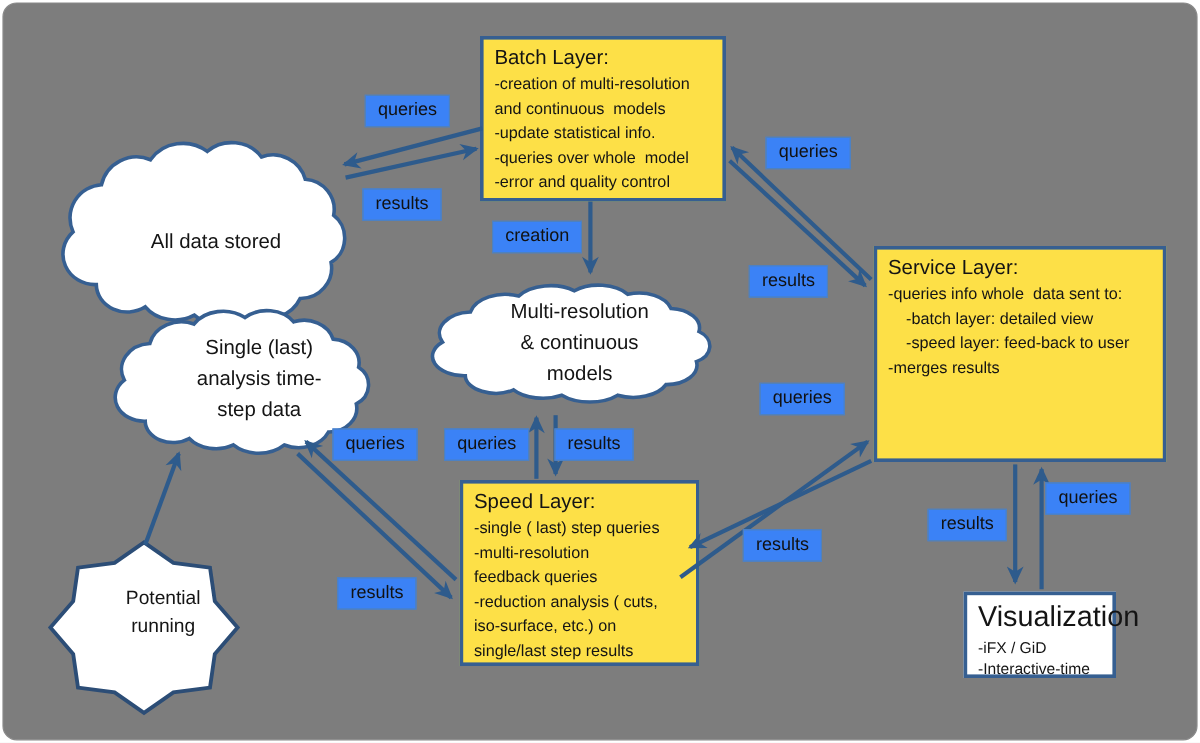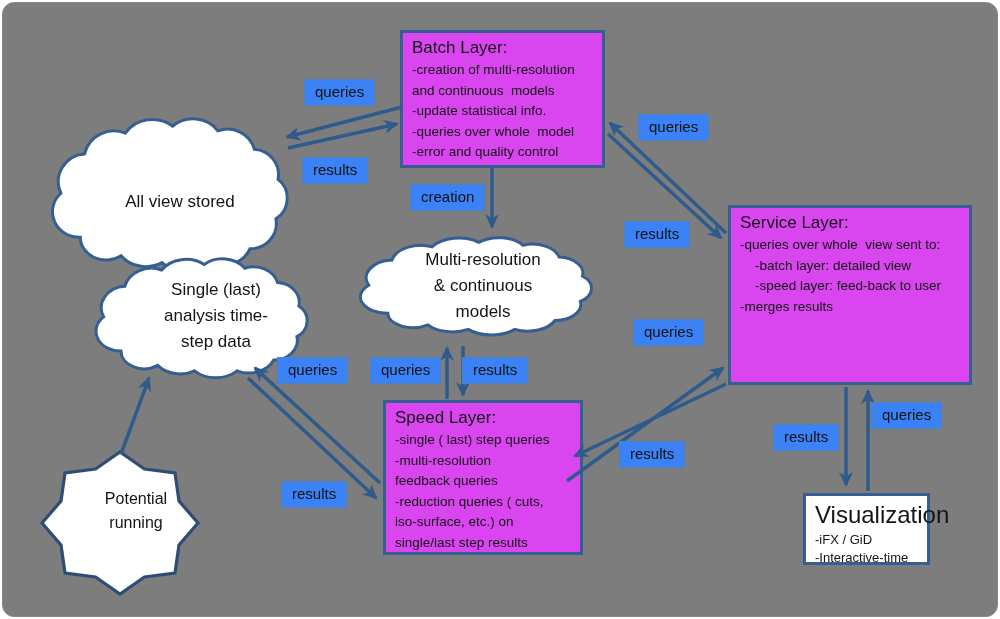--- a/index.html
+++ b/index.html
@@ -1,21 +1,21 @@
 <!DOCTYPE html>
 <html><head>
 <meta charset="utf-8">
 <style>
   html,body{margin:0;padding:0;background:#ffffff;}
   .stage{position:relative;width:1000px;height:619px;font-family:"Liberation Sans",sans-serif;overflow:hidden;}
   .slide{position:absolute;left:2px;top:2px;width:994px;height:613px;background:#7D7D7D;border:1px solid #8a8a8a;border-radius:12px;}
   .abs{position:absolute;}
   svg{position:absolute;overflow:visible;}
   
-  .pbox{position:absolute;background:#d946ef;border:3px solid #365F91;box-sizing:border-box;color:#141414;padding:4px 8px 4px 9px;}
+  .pbox{position:absolute;background:#fde047;border:3px solid #365F91;box-sizing:border-box;color:#141414;padding:4px 8px 4px 9px;}
   .pbox .title{font-size:17px;margin:1px 0 2px 0;}
   .pbox .bline{font-size:13.5px;line-height:20.5px;white-space:pre;}
   .wbox{background:#ffffff;}
   .wbox .title{font-size:24px;}
   .wbox .bline{font-size:13px;line-height:17.5px;}
   
   .shape-text{position:absolute;color:#141414;text-align:center;font-size:17px;line-height:26px;}
   
   .elabel{position:absolute;background:#3b82f6;border:1px solid #4F81BD;color:#111;font-size:15px;line-height:22px;padding:1px 10px 2px 10px;white-space:nowrap;}
 </style>
@@ -33,21 +33,21 @@
   </svg>
   <svg class="abs" style="left:356px;top:232px;" width="254" height="118" viewBox="0 0 240 160" preserveAspectRatio="none">
     <path d="M 30,110 a 25,22 0 0 1 -18,-38 a 26,24 0 0 1 22,-34 a 28,26 0 0 1 38,-18 a 30,26 0 0 1 44,-6 a 28,24 0 0 1 42,4 a 26,24 0 0 1 34,16 a 24,22 0 0 1 22,26 a 20,20 0 0 1 -2,34 a 24,22 0 0 1 -24,26 a 28,24 0 0 1 -38,12 a 30,24 0 0 1 -44,0 a 28,22 0 0 1 -38,-6 a 24,20 0 0 1 -38,-16 z" fill="#ffffff" stroke="#365F91" stroke-width="3" vector-effect="non-scaling-stroke"></path>
   </svg>
 
   <svg class="abs" style="left:40px;top:445px;" width="160" height="152" viewBox="0 0 160 152">
     <polygon points="80,7 104.5,24 135,28 139,56 158,78 139,100 135,128 104.5,132 80,149 55.5,132 25,128 21,100 2,78 21,56 25,28 55.5,24" fill="#ffffff" stroke="#2C4D76" stroke-width="3.2"></polygon>
   </svg>
 
   <div class="shape-text" style="left:90px;top:189px;width:180px;">
-    <div>All view stored</div>
+    <div>All data stored</div>
   </div>
   <div class="shape-text" style="left:126px;top:277px;width:180px;">
     <div>Single (last)</div>
     <div>analysis time-</div>
     <div>step data</div>
   </div>
   <div class="shape-text" style="left:383px;top:247px;width:200px;">
     <div>Multi-resolution</div>
     <div>&amp; continuous</div>
     <div>models</div>
@@ -61,32 +61,32 @@
     <div class="title">Batch Layer:</div>
     <div class="bline">-creation of multi-resolution</div>
     <div class="bline">and continuous  models</div>
     <div class="bline">-update statistical info.</div>
     <div class="bline">-queries over whole  model</div>
     <div class="bline">-error and quality control</div>
   </div>
 
   <div class="pbox" style="left:728px;top:205px;width:244px;height:180px;">
     <div class="title">Service Layer:</div>
-    <div class="bline">-queries over whole  view sent to:</div>
+    <div class="bline">-queries info whole  data sent to:</div>
     <div class="bline">    -batch layer: detailed view</div>
     <div class="bline">    -speed layer: feed-back to user</div>
     <div class="bline">-merges results</div>
   </div>
 
   <div class="pbox" style="left:383px;top:400px;width:200px;height:155px;">
     <div class="title">Speed Layer:</div>
     <div class="bline">-single ( last) step queries</div>
     <div class="bline">-multi-resolution</div>
     <div class="bline">feedback queries</div>
-    <div class="bline">-reduction queries ( cuts,</div>
+    <div class="bline">-reduction analysis ( cuts,</div>
     <div class="bline">iso-surface, etc.) on</div>
     <div class="bline">single/last step results</div>
   </div>
 
   <div class="pbox wbox" style="left:803px;top:493px;width:127px;height:72px;">
     <div class="title">Visualization</div>
     <div class="bline">-iFX / GiD</div>
     <div class="bline">-Interactive-time</div>
   </div>
 

